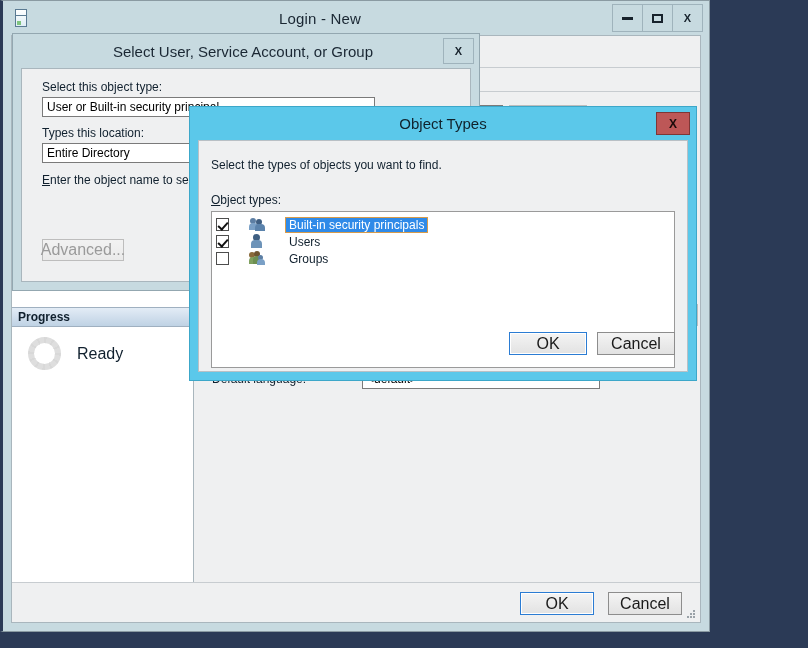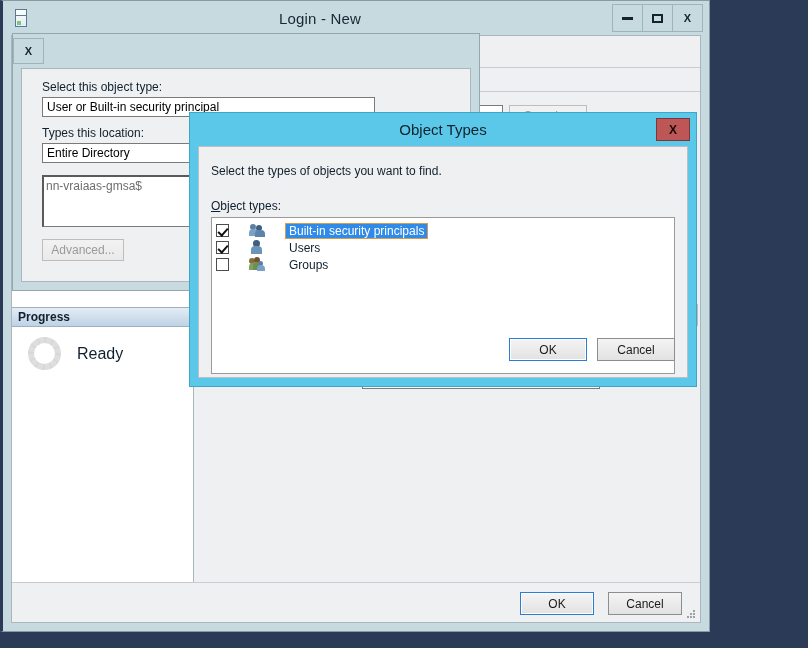--- a/index.html
+++ b/index.html
@@ -145,21 +145,21 @@
   #login-right { flex:1; position: relative; background:#eff0f1; }
   .lr-topline { position:absolute; left:0; right:0; top:22px; height:1px; background:#c7ccd0; }
   .lr-input {
     position: absolute; left: 122px; top: 36px; width: 187px; height: 20px;
     background: #fff; border: 1px solid #7a7a7a;
   }
   .btn {
     background: linear-gradient(#f4f4f4,#e2e2e2);
     border: 1px solid #8d8d8d;
     font-family: "Liberation Sans", sans-serif;
-    font-size: 12px; color: #1a1a1a;
+    font-size: 16px; color: #1a1a1a;
     display: flex; align-items: center; justify-content: center;
   }
   .btn.disabled { color: #9a9a9a; border-color: #bdbdbd;
      background: linear-gradient(#f2f2f2,#eaeaea); }
   .btn.focus { border: 1px solid #2b7cd3; box-shadow: inset 0 0 0 1px #ffffff; }
   #search-btn { position:absolute; left:315px; top:36px; width:78px; height:22px; }
 
   .grid-hdr {
     position:absolute; left:185px; top:131px; width:238px; height:17px;
     background:#f4f4f4; border:1px solid #c8c8c8; display:flex;
@@ -240,21 +240,20 @@
     overflow:hidden; white-space:nowrap;
   }
   #su-advanced { position:absolute; left:20px; top:170px; width:82px; height:22px; }
 
   
   #object-types-dialog {
     position: absolute; left: 189px; top: 106px;
     width: 508px; height: 275px;
     background: #5bc8ea;
     border: 1px solid #3ca7c9;
-    margin-top: 6px;
   }
   #ot-title {
     height: 33px; display:flex; align-items:center; position:relative;
   }
   #ot-title .t {
     flex:1; text-align:center; font-size:15px; color:#10222c; padding-left:40px;
   }
   #ot-close {
     width: 34px; height: 23px; margin-right: 6px;
     background: #bd5757; border: 1px solid #7e3636;
@@ -386,36 +385,36 @@
     <div id="login-footer">
       <div id="footer-ok" class="btn focus">OK</div>
       <div id="footer-cancel" class="btn">Cancel</div>
       <div id="grip"></div>
     </div>
   </div>
 </div>
 
 <div id="select-user-dialog">
   <div id="su-title">
+    <span class="t">Select User, Service Account, or Group</span>
     <div id="su-close">
       <span>X</span>
     </div>
   </div>
   <div id="su-body">
     <div style="position:absolute;left:20px;top:11px;" class="su-label">Select this object type:</div>
     <div class="su-field" style="position:absolute;left:20px;top:28px;width:333px;">User or Built-in security principal</div>
     <div id="su-objtype-btn" class="btn">Object Types...</div>
 
     <div style="position:absolute;left:20px;top:57px;" class="su-label">Types this location:</div>
     <div class="su-field" style="position:absolute;left:20px;top:74px;width:333px;">Entire Directory</div>
 
     <div style="position:absolute;left:20px;top:104px;" class="su-label">
       <span style="text-decoration:underline">E</span><span>nter the object name to select (</span><span style="color:#0a22d8;text-decoration:underline">e</span>
     </div>
-    <div id="su-names-box">nn-vraiaas-gmsa$</div>
     <div id="su-advanced" class="btn disabled">Advanced...</div>
   </div>
 </div>
 
 <div id="object-types-dialog">
   <div id="ot-title">
     <span class="t">Object Types</span>
     <div id="ot-close">
       <span>X</span>
     </div>

